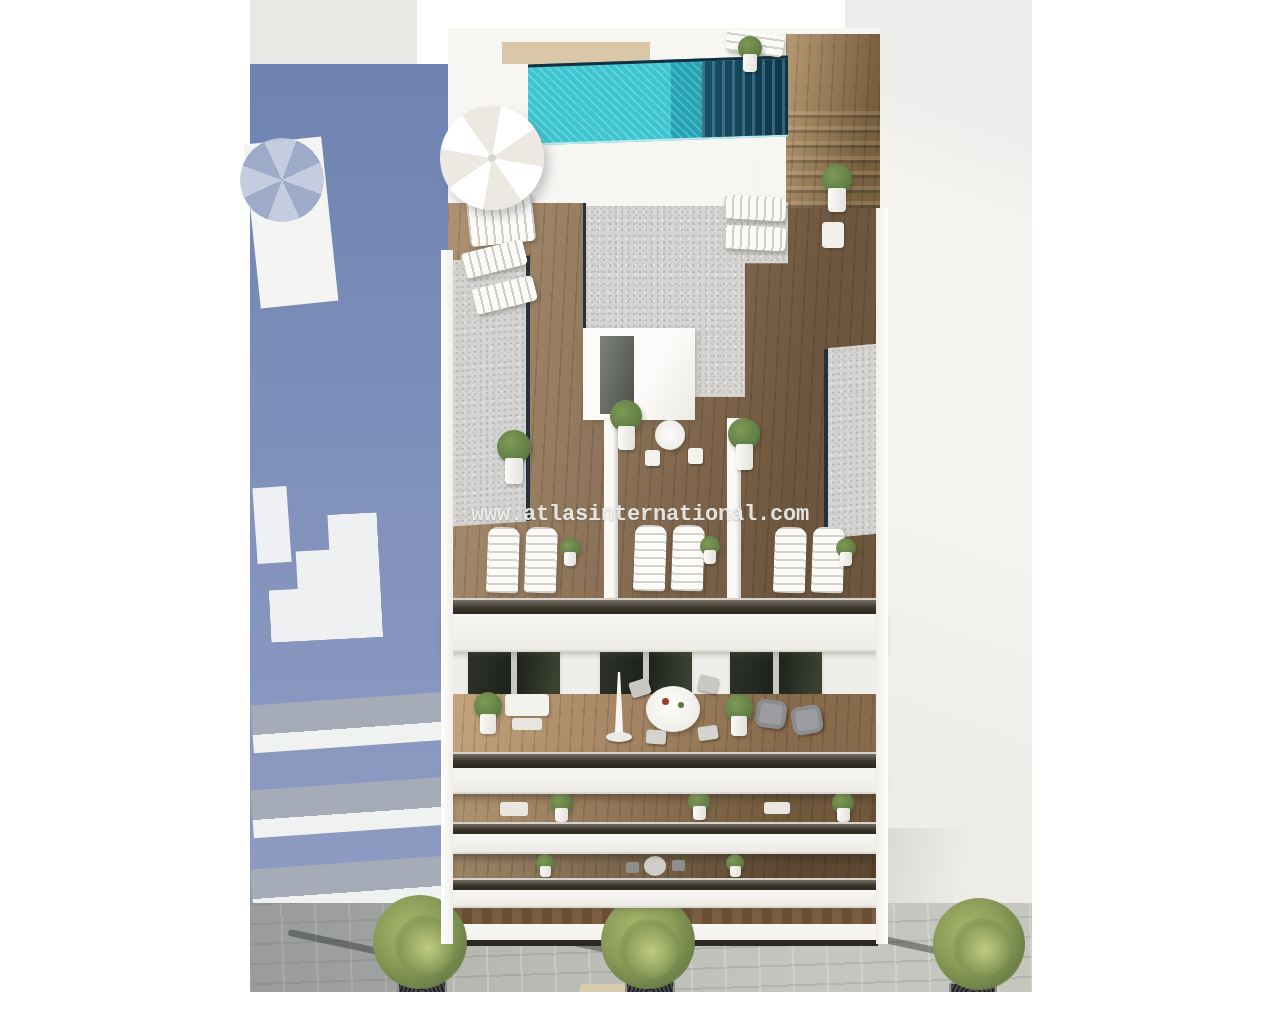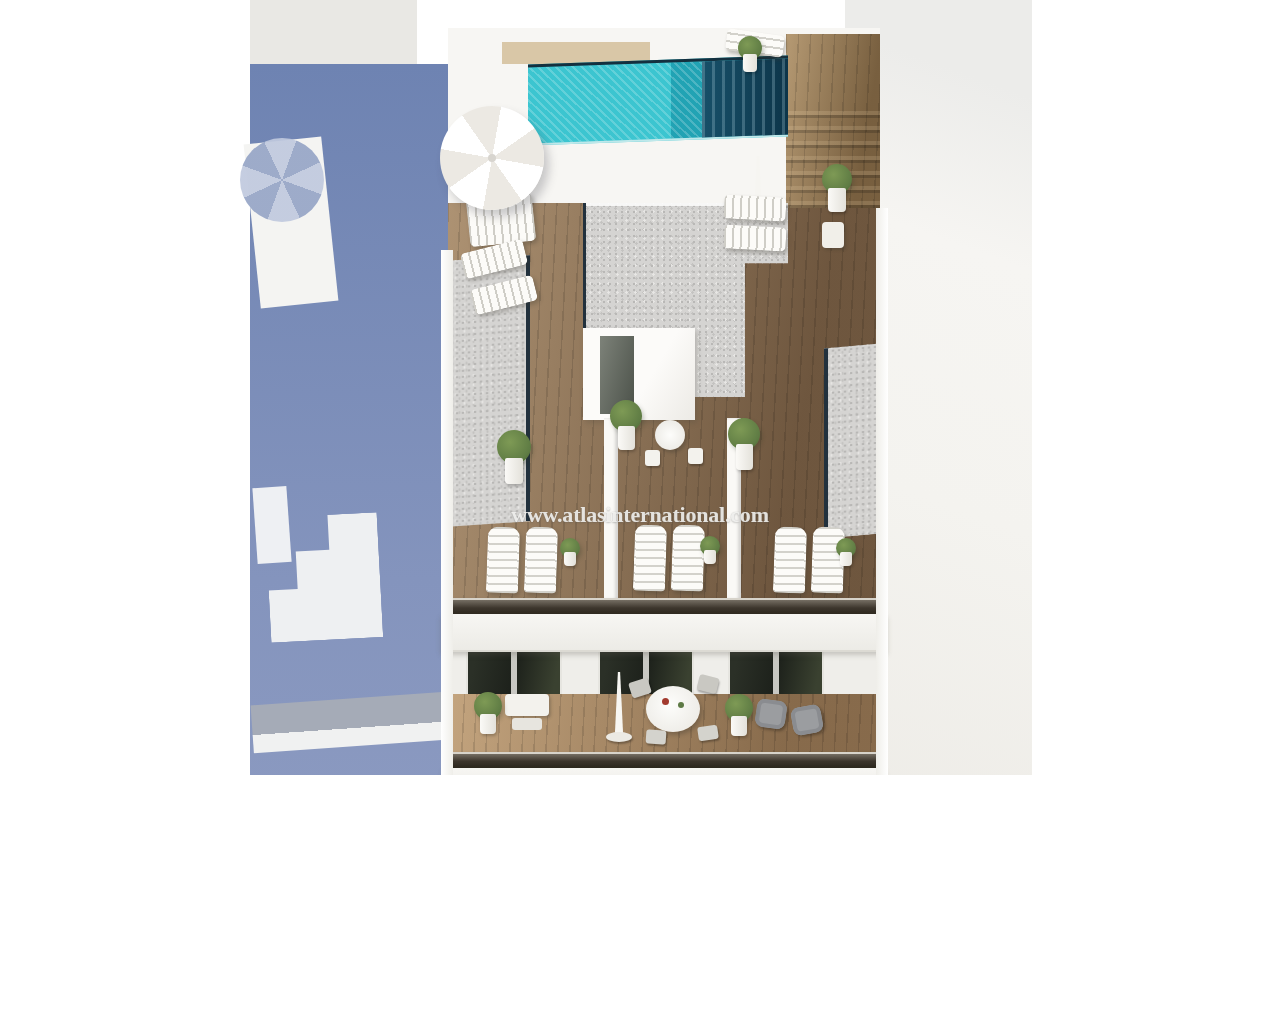--- a/index.html
+++ b/index.html
@@ -1,17 +1,17 @@
 <!DOCTYPE html>
 <html style="--band-gray: #e9e8e4; --shadow-blue: #6e83b2; --shadow-blue-light: #8e9cc2; --pool-turquoise: #3cc5d0; --pool-turquoise-deep: #21a3b4; --pool-dark: #175069; --wood-light: #a98a66; --wood-mid: #8a6c4e; --wood-dark: #6f5338; --sand-wood: #d9c7a7; --gravel: #d5d4d2; --white-wall: #f7f6f3; --right-plane: #f4f3ef; --glass-dark: #37312a; --window-dark: #262b23; --plant-green: #5f7c44; --plant-green-light: #7e9a55; --pavement: #b7b8b2; --road: #777a74; --slab-gray: #a5abb7; --coping-dark: #22313d;"><head>
 <meta charset="utf-8">
 <style>
   html,body{margin:0;padding:0;background:#fff;}
-  #scene{position:relative;width:1280px;height:775px;background:#ffffff;overflow:hidden;
-         font-family:Liberation Serif, serif;}
+  #scene{position:relative;width:1280px;height:992px;background:#ffffff;overflow:hidden;
+         font-family:Liberation Mono, monospace;}
   .abs{position:absolute;}
 
   
   .gravel{background-color:var(--gravel,#d5d4d2);
     background-image:radial-gradient(#b9b8b6 1px, transparent 1.4px),
                      radial-gradient(#e7e6e4 1px, transparent 1.4px),
                      radial-gradient(#c4c3c1 1px, transparent 1.4px);
     background-size:6px 6px,9px 9px,7px 7px;background-position:0 0,3px 4px,1px 2px;}
   .wood{background-color:var(--wood-mid,#8a6c4e);
     background-image:repeating-linear-gradient(93deg, rgba(0,0,0,.12) 0 1.5px, transparent 1.5px 12px),

